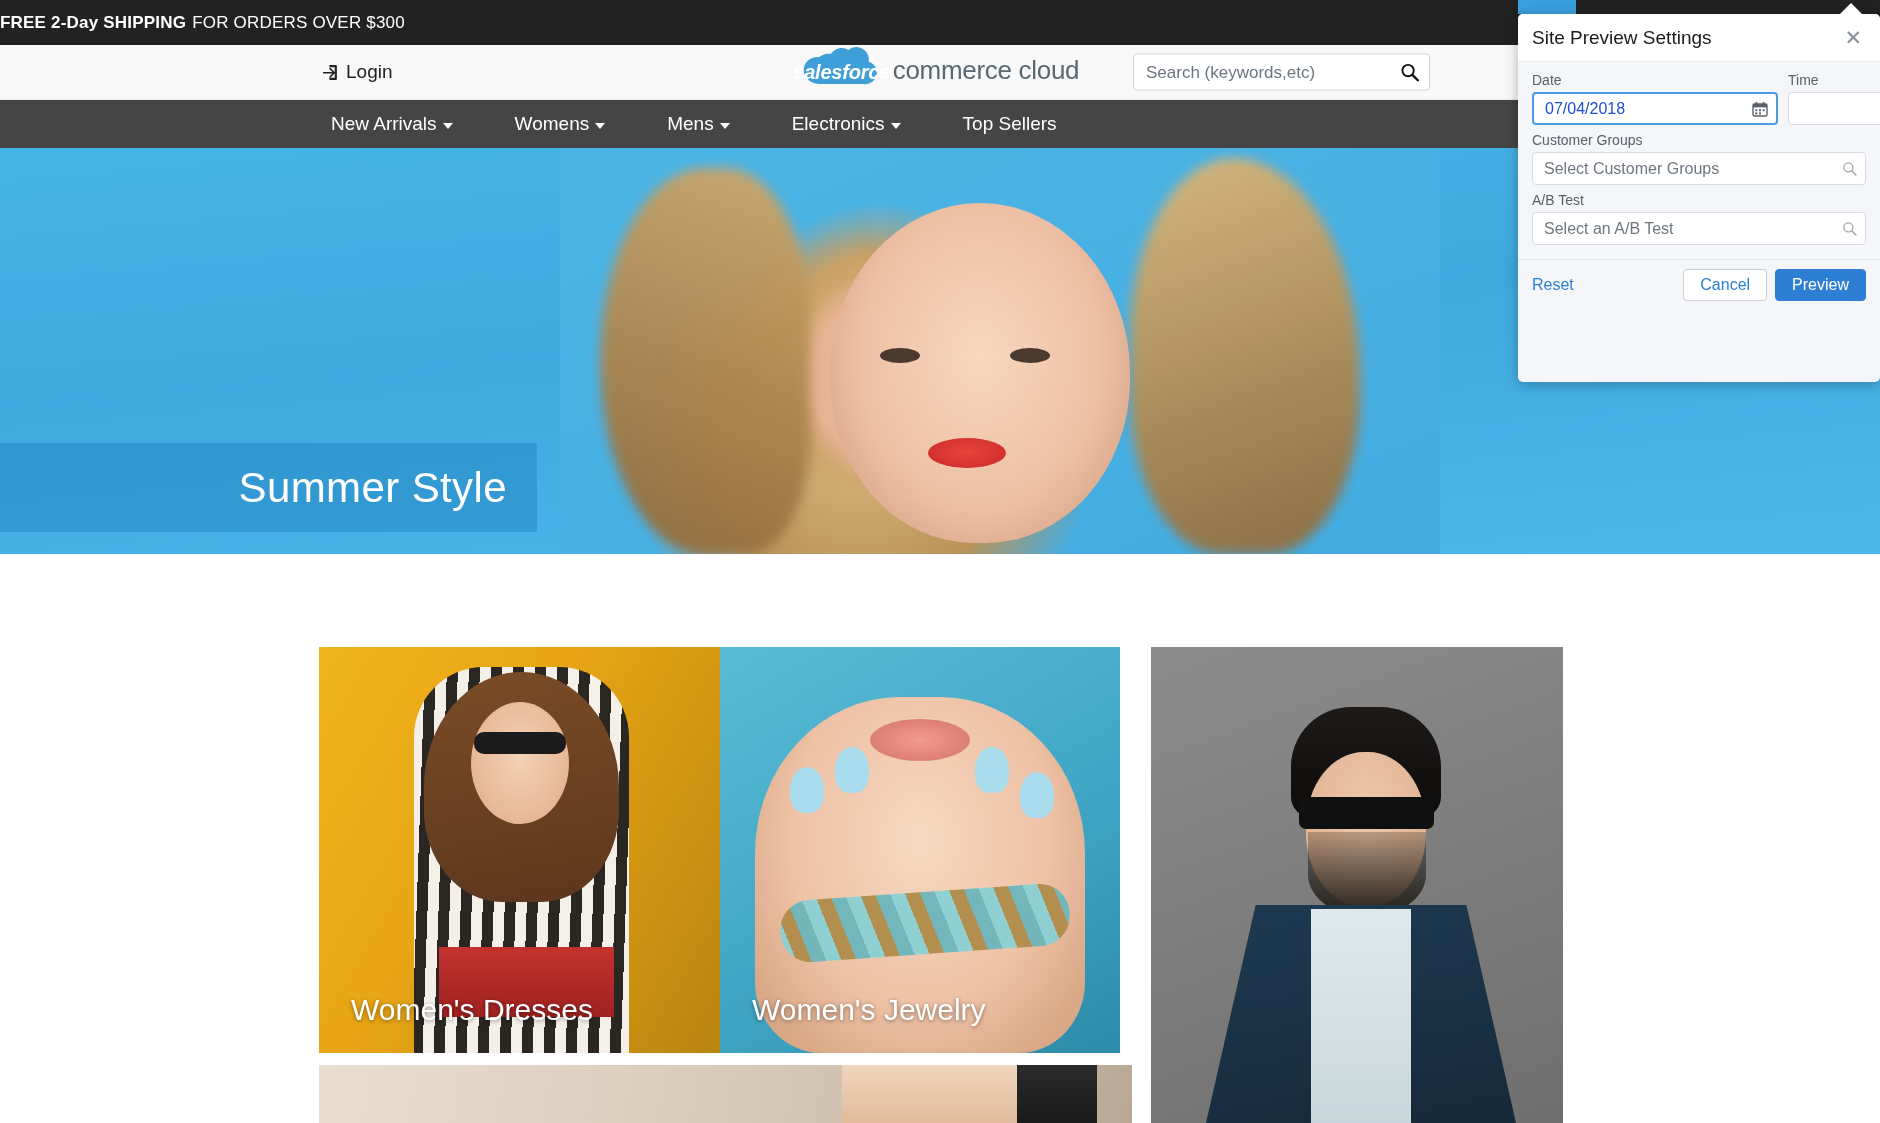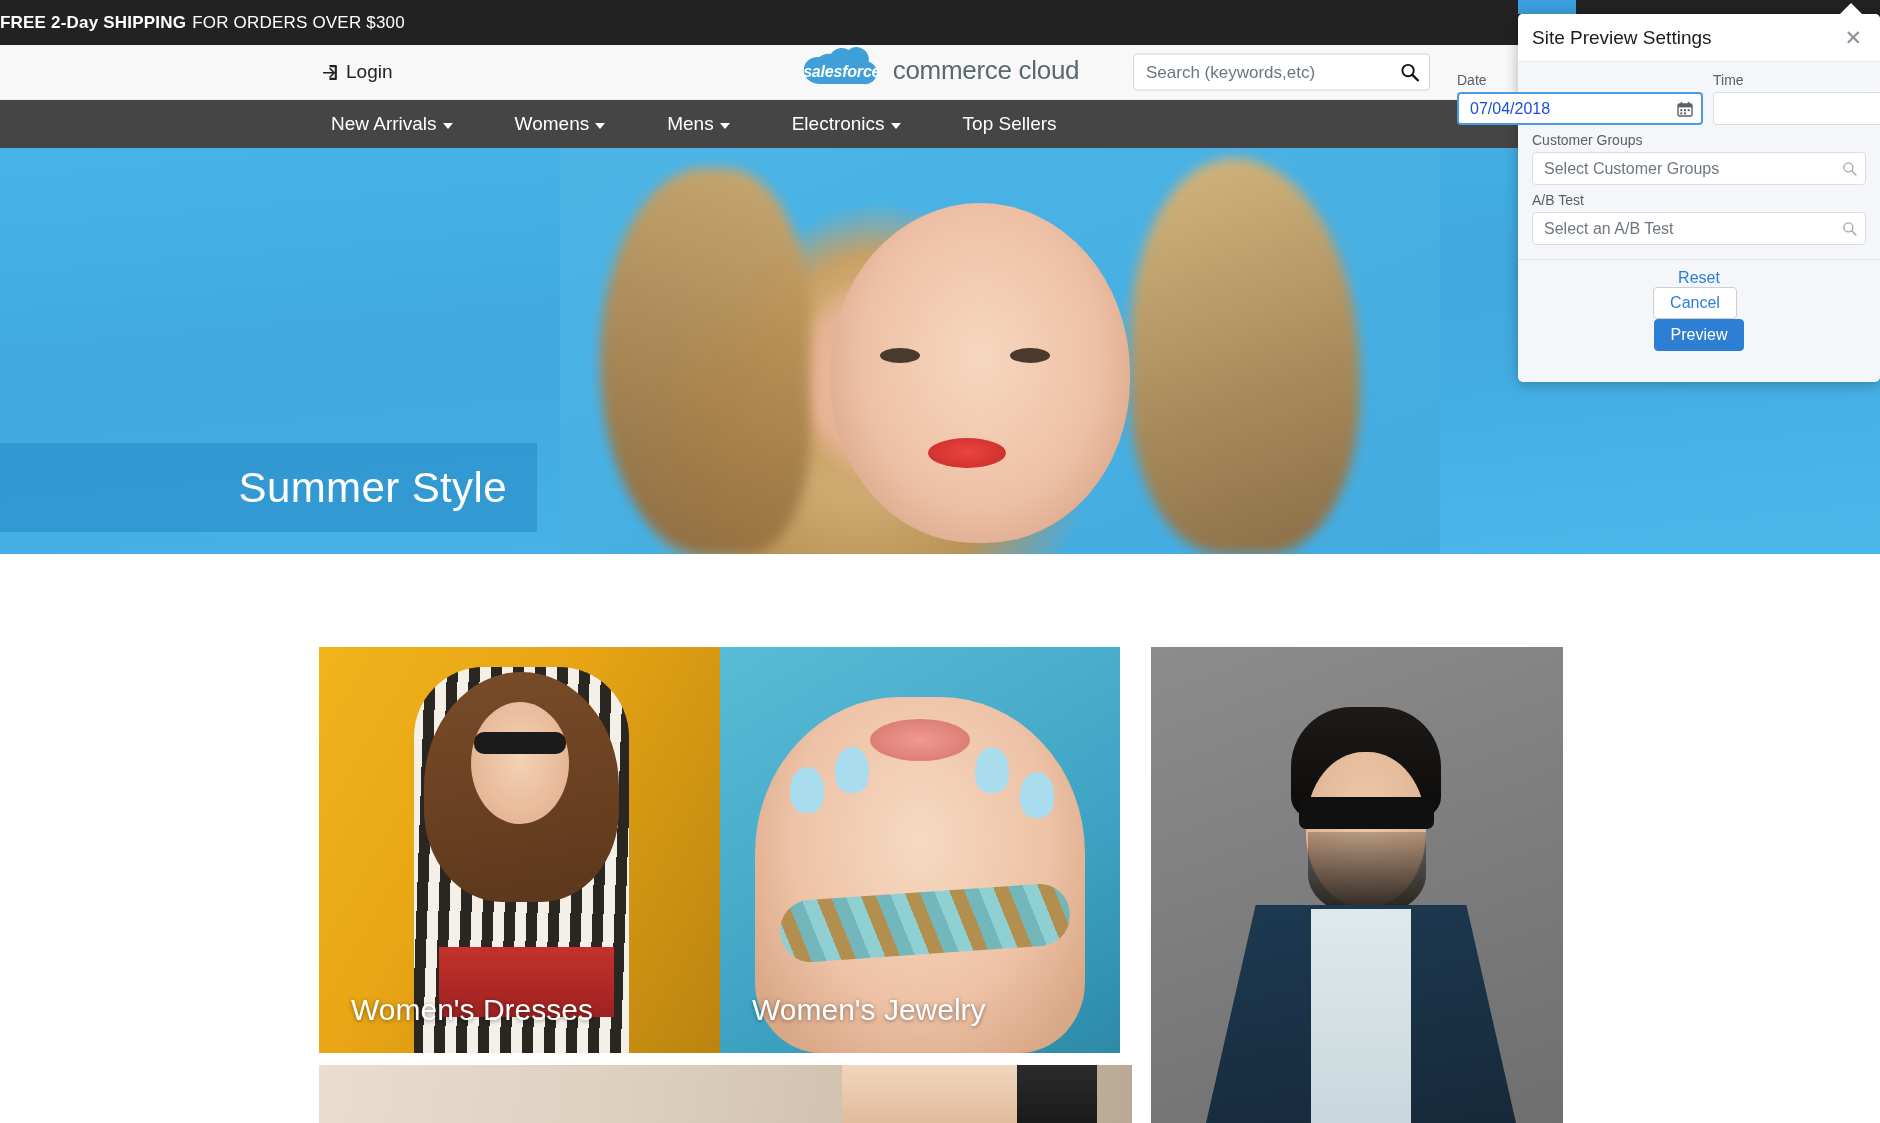--- a/index.html
+++ b/index.html
@@ -37,21 +37,21 @@
     position: absolute; left: 50%; transform: translateX(-50%);
     top: 50%; margin-top: -2px; transform: translate(-50%,-50%);
     display: flex; align-items: center; gap: 10px;
   }
   .cloud-badge {
     position: relative; width: 82px; height: 48px;
     display: flex; align-items: center; justify-content: center;
   }
   .cloud-badge svg { position: absolute; inset: 0; width: 82px; height: 48px; }
   .cloud-badge span {
-    position: relative; color: #fff; font-size: 16px;
+    position: relative; color: #fff; font-size: 20px;
     font-style: italic; font-weight: 600; letter-spacing: -.2px;
     margin-top: 4px;
   }
   .brand-text { font-size: 26px; color: #5a6872; letter-spacing: -.3px; }
 
   .search-box {
     position: absolute; left: 1133px; top: 50%; transform: translateY(-50%);
     width: 297px; height: 37px; background: #fff;
     border: 1px solid #d4d4d4; border-radius: 4px;
     display: flex; align-items: center; padding: 0 10px 0 12px;
@@ -258,42 +258,42 @@
   }
   .sp-title { font-size: 19px; color: #1b1b1b; flex: 1; }
   .sp-close {
     font-size: 21px; color: #8a9099; cursor: pointer;
     line-height: 1; padding: 2px 4px;
   }
   .sp-body { padding: 10px 14px 0 14px; }
   .fld-label {
     font-size: 14px; color: #5a6068; margin-bottom: 4px; display: block;
   }
-  .fld-row { display: flex; gap: 10px; margin-bottom: 7px; justify-content: center; }
+  .fld-row { display: flex; gap: 10px; margin-bottom: 7px; }
   .fld-col { flex: 1; }
   .inp {
     width: 100%; height: 33px; background: #fff;
     border: 1px solid #d8dde3; border-radius: 4px;
     display: flex; align-items: center; padding: 0 8px 0 11px;
     position: relative;
   }
   .inp.focused { border: 2px solid #4a9ce0; }
   .inp input {
     flex: 1; border: none; outline: none; background: transparent;
     font-size: 16px; color: #1d4ed8;
     font-family: "Liberation Sans", sans-serif;
   }
   .inp input::placeholder { color: #6e7780; }
   .cal-icon { width: 16px; height: 16px; flex: none; }
   .mag-icon { width: 15px; height: 15px; flex: none; opacity: .55; }
   .fld-block { margin-bottom: 7px; }
   .sp-footer {
     margin-top: 14px; padding: 9px 14px 0 14px;
     border-top: 1px solid #e3e7ec;
-    display: flex; align-items: center; flex-direction: column;
+    display: flex; align-items: center;
   }
   .btn-reset {
     font-size: 16px; color: #2a7fd4; cursor: pointer; background: none;
     border: none; font-family: "Liberation Sans", sans-serif; padding: 0;
   }
   .sp-footer .spacer { flex: 1; }
   .btn {
     height: 32px; padding: 0 16px; border-radius: 4px;
     font-size: 16px; cursor: pointer; font-family: "Liberation Sans", sans-serif;
   }

